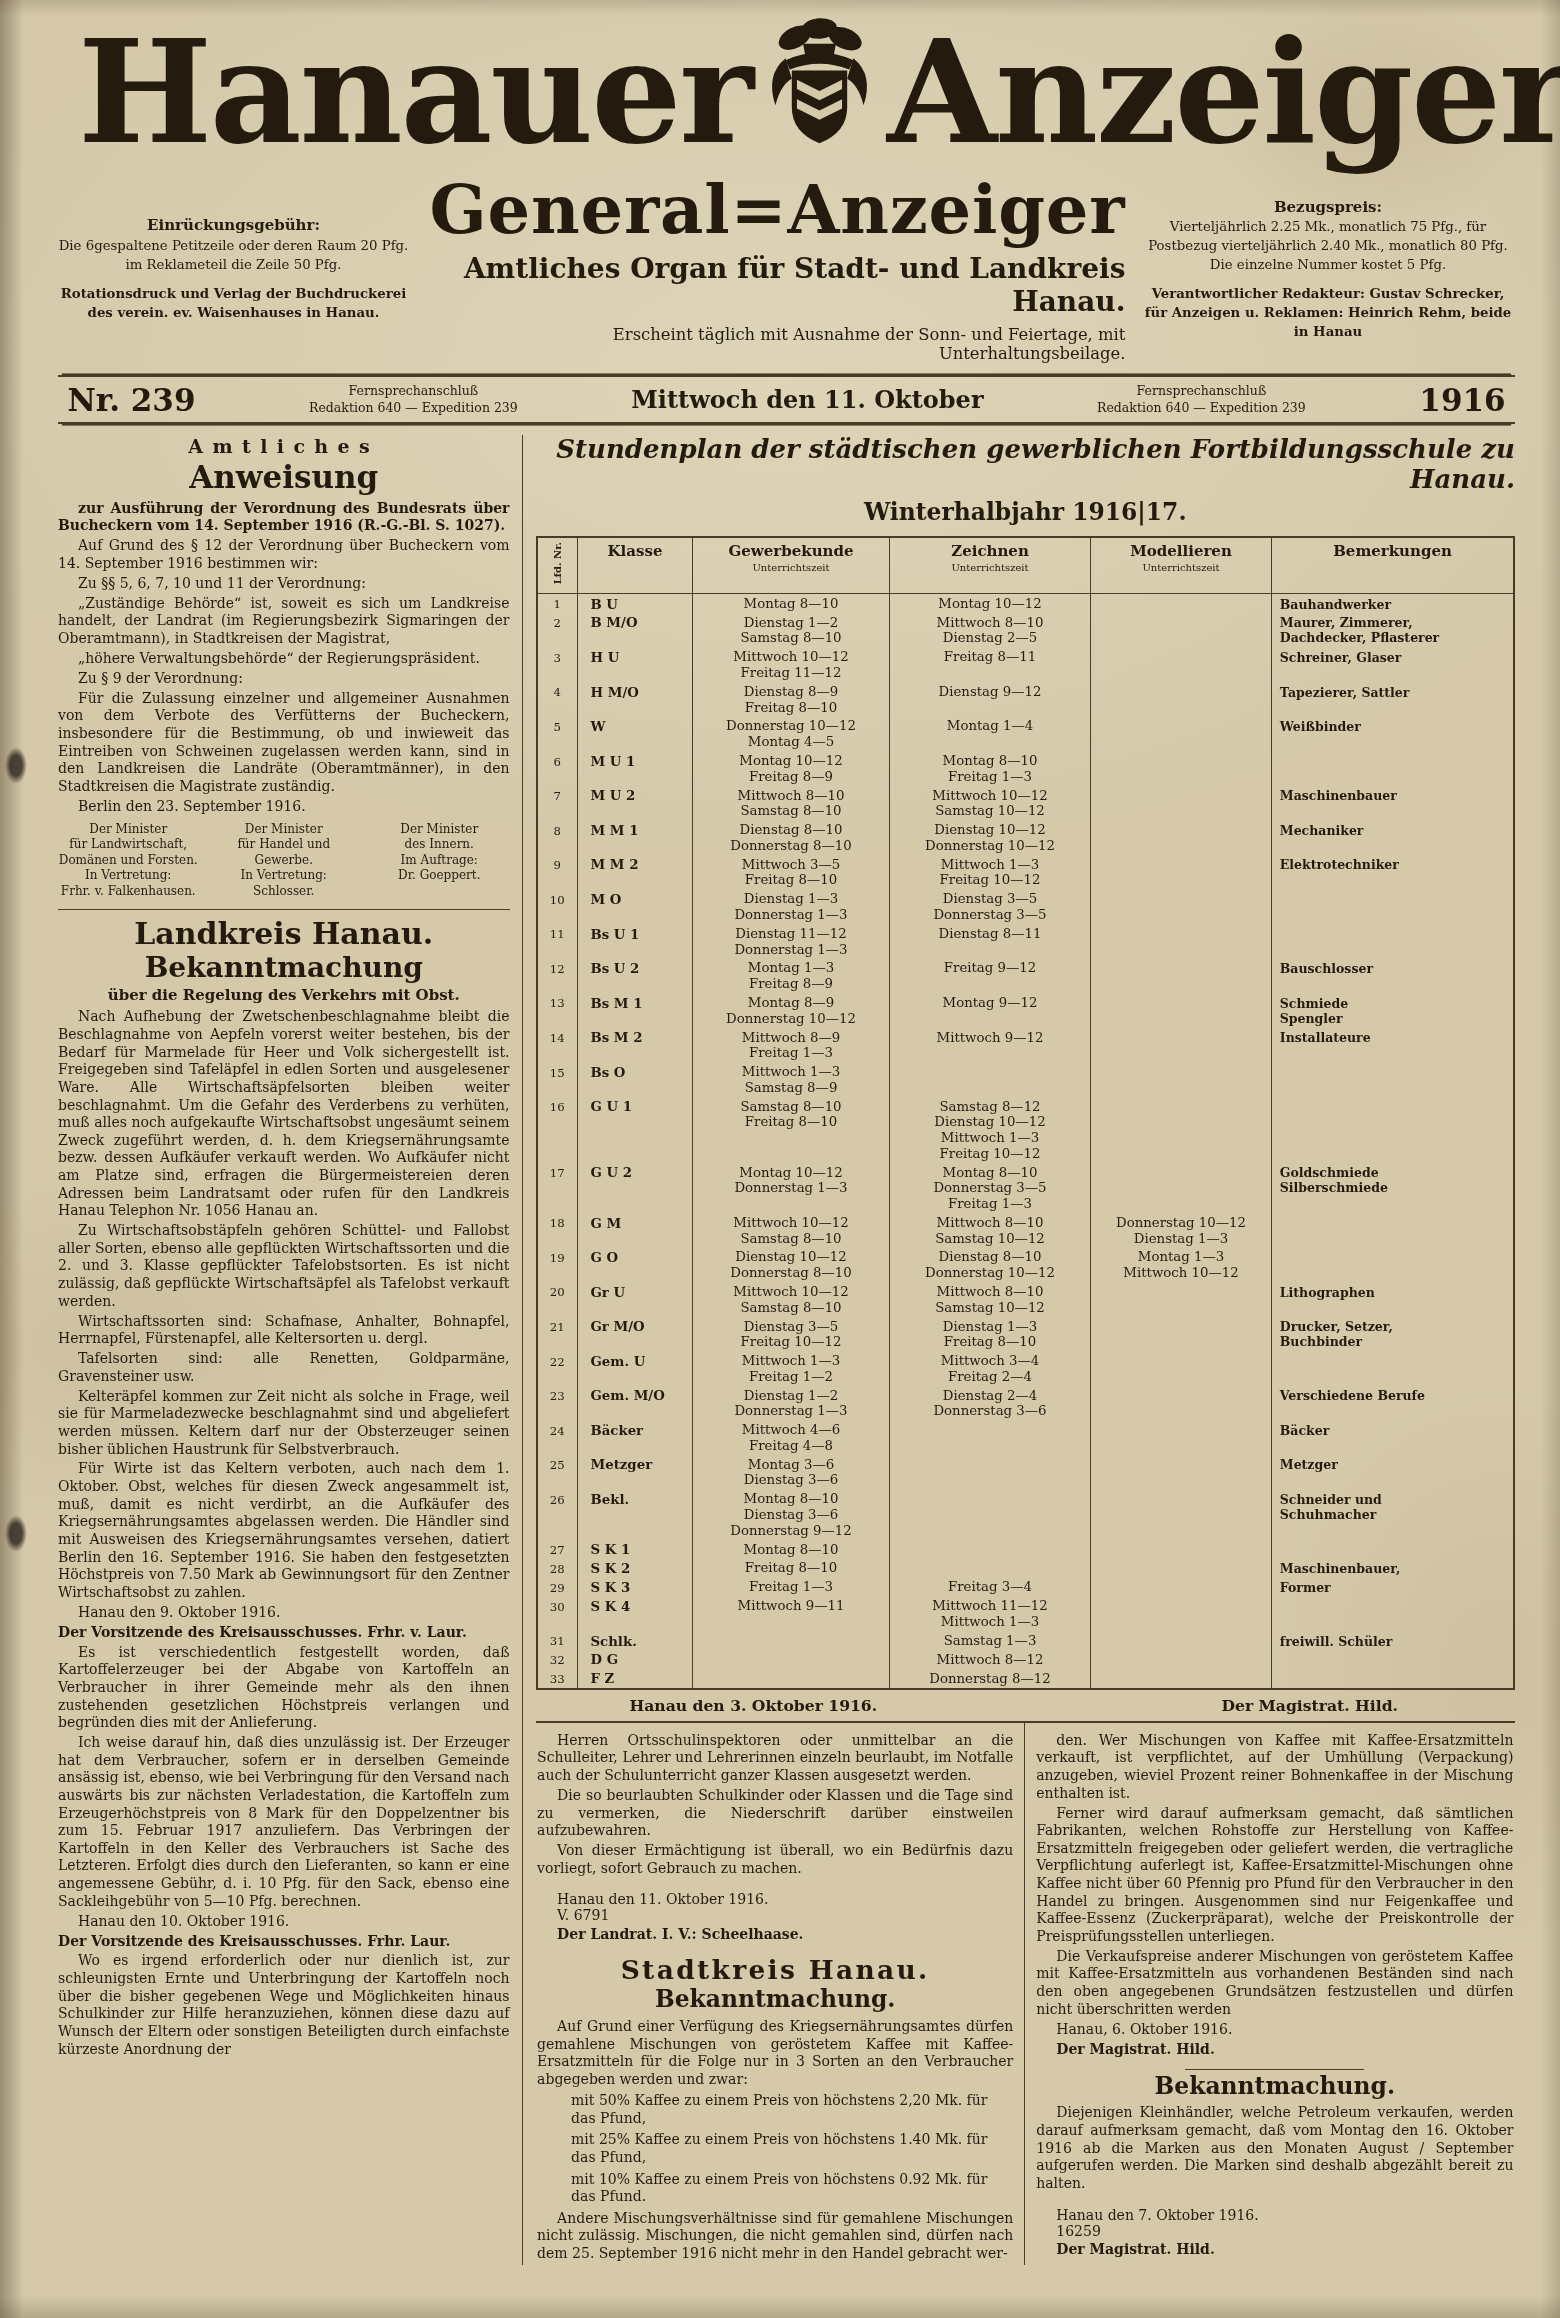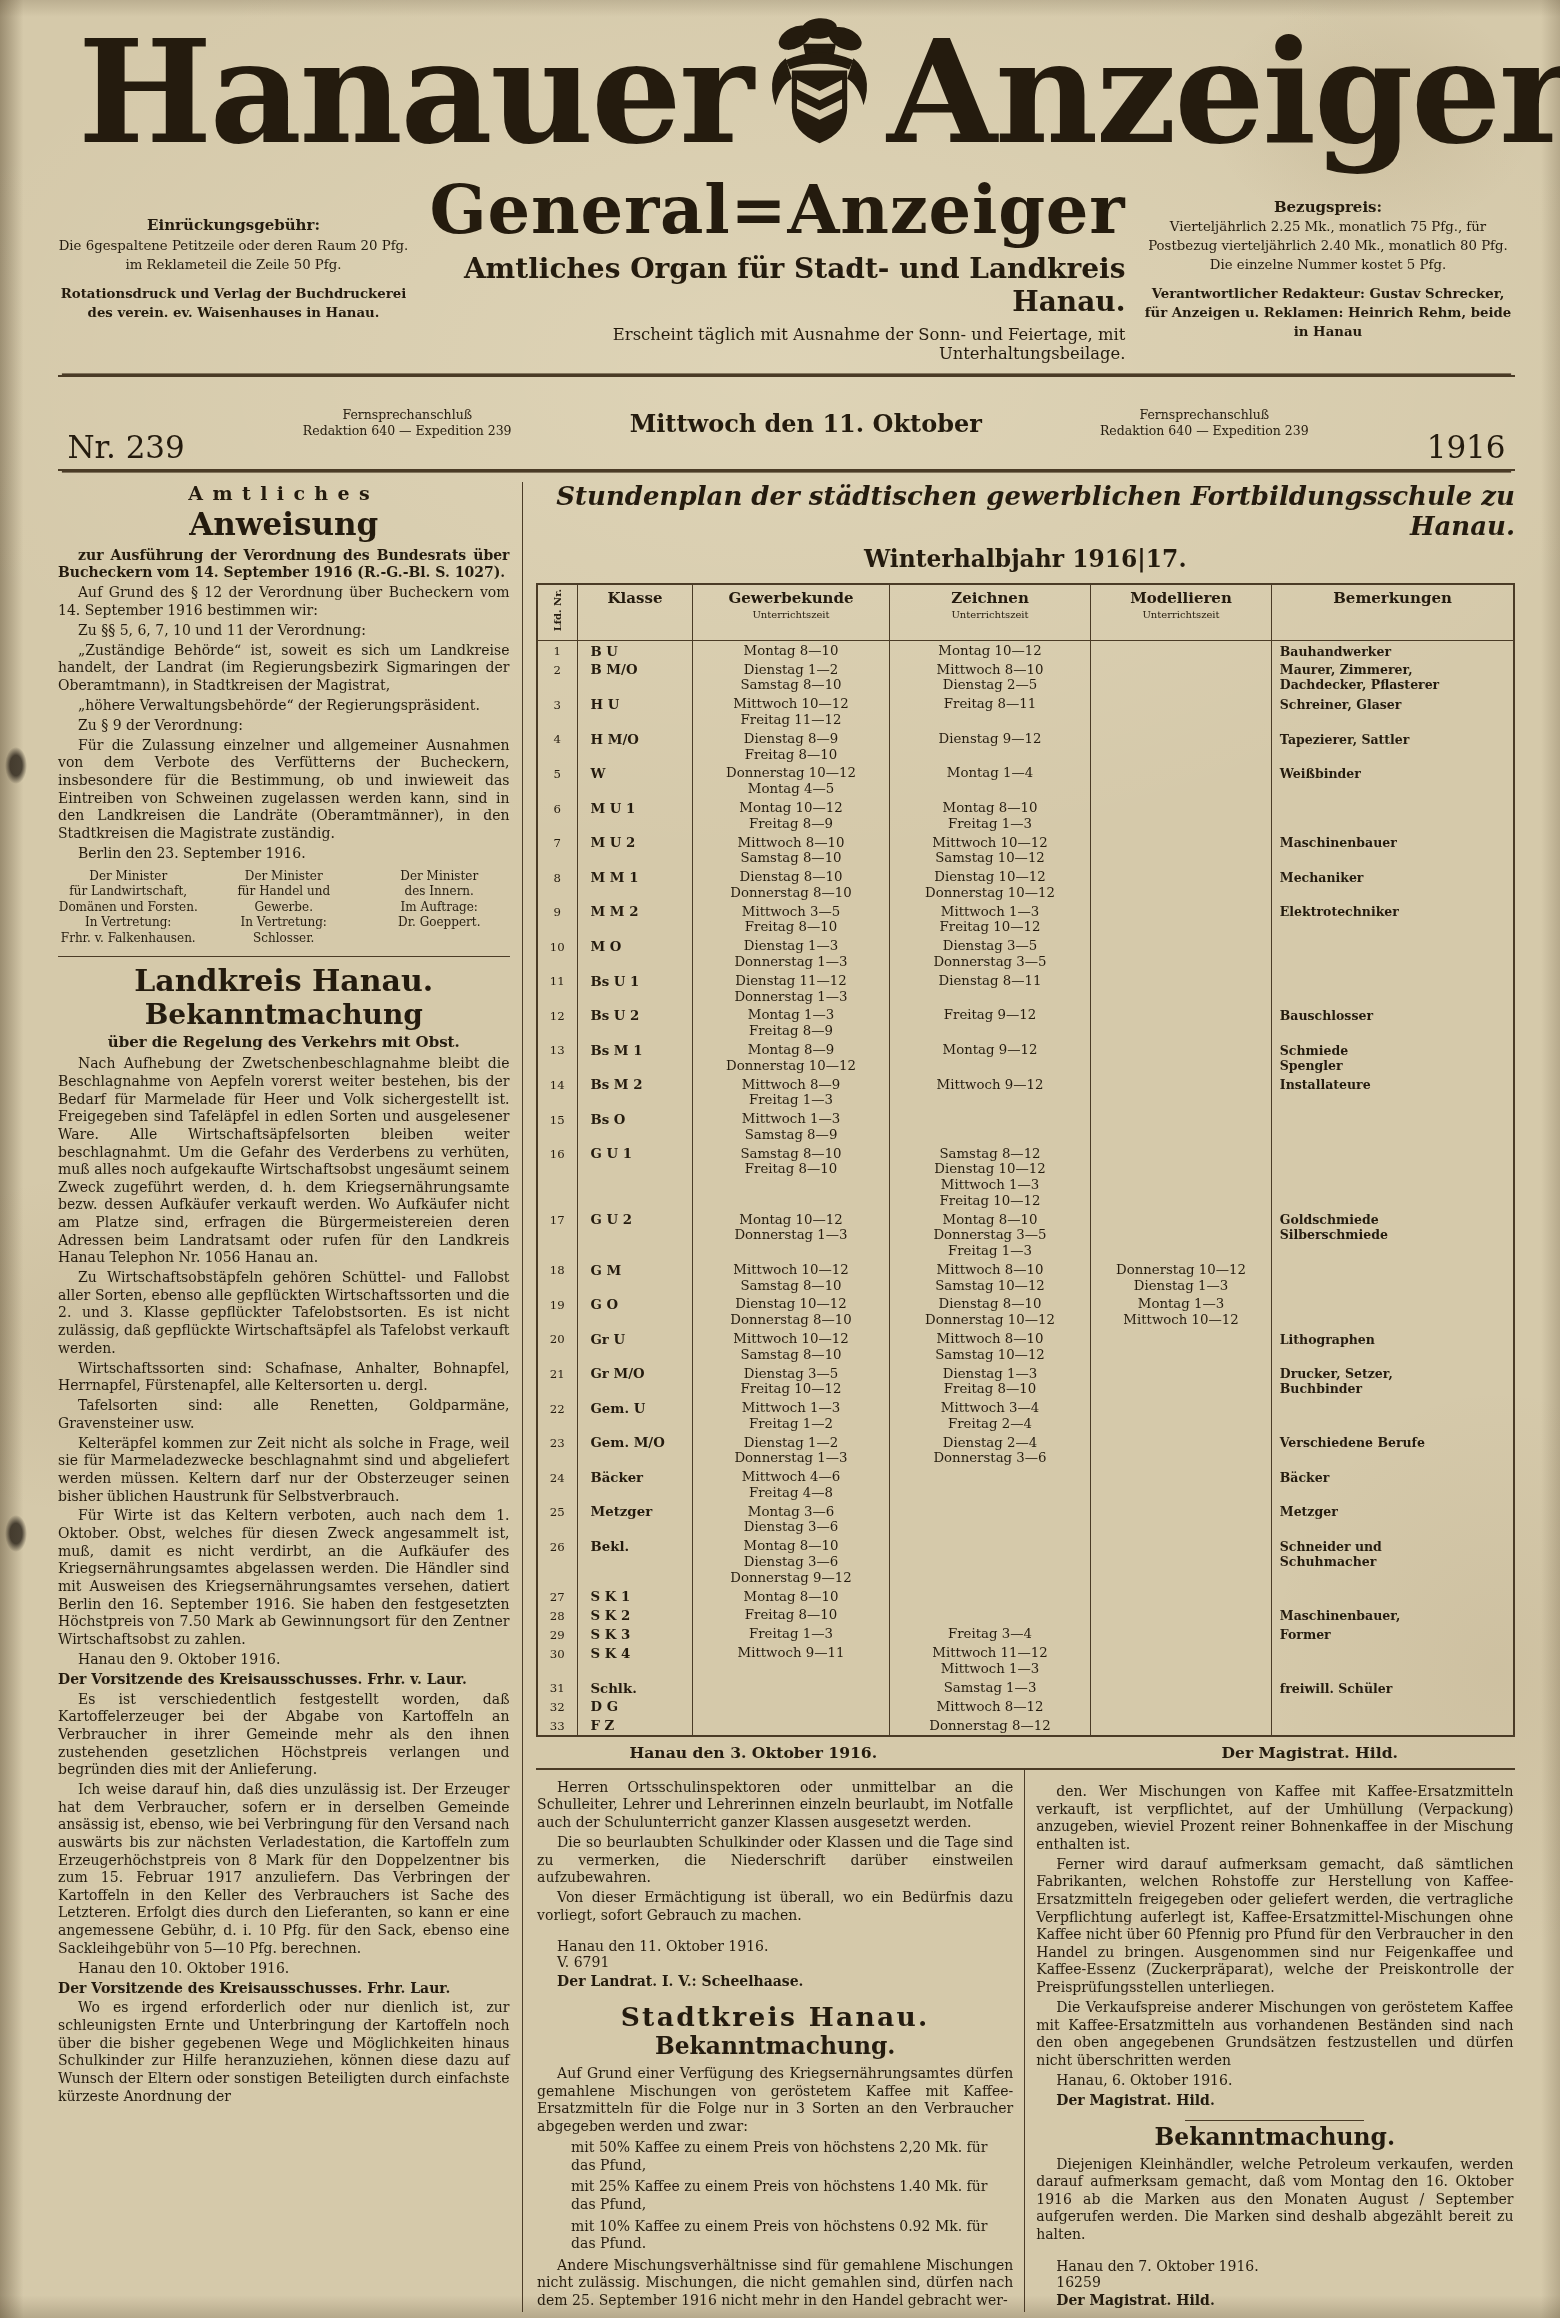--- a/index.html
+++ b/index.html
@@ -45,21 +45,21 @@
   .sub-side .mt{margin-top:11px;font-weight:bold;}
   .sub-center{text-align:right;}
   .center-title{font-size:67px;font-weight:bold;line-height:1.02;letter-spacing:0.8px;}
   .organ{font-size:28px;font-weight:bold;margin-top:7.8px;}
   .erscheint{font-size:16.4px;margin-top:6.2px;}
 
   
   .datebar{margin-top:12.5px;border-top:2.3px solid var(--rule);border-bottom:2.3px solid var(--rule);
     box-shadow:0 5.5px 0 -3.9px var(--rule), 0 -5.5px 0 -3.9px var(--rule);
     display:flex;align-items:center;justify-content:space-between;padding:4.7px 9.4px;}
-  .dl-nr,.dl-year{font-size:31px;font-weight:normal;margin-top:47px;}
+  .dl-nr,.dl-year{font-size:31px;font-weight:bold;}
   .dl-date{font-size:24px;font-weight:bold;}
   .dl-phone{font-size:12.5px;line-height:1.3;text-align:center;}
 
   
   .body-cols{display:flex;margin-top:11px;align-items:stretch;}
   .col-left{width:465px;flex:none;padding-right:12.5px;border-right:1.6px solid var(--rule);}
   .col-main{flex:1;padding-left:12.5px;min-width:0;}
 
   .col-left p, .b-left p, .b-right p{
     font-size:14px;line-height:1.26;text-align:justify;text-indent:20px;margin:2.3px 0;hyphens:auto;}
@@ -86,21 +86,21 @@
   .schedule thead .sub{display:block;font-weight:normal;font-size:10px;margin-top:1.6px;}
   .vert{writing-mode:vertical-rl;transform:rotate(180deg);font-size:10px;font-weight:bold;margin:0 auto;}
   td.c-nr{text-align:center;font-size:11.7px;padding-top:3.1px;}
   td.c-klasse{font-weight:bold;padding-left:12.5px;white-space:nowrap;padding-top:2.3px;}
   td.c-time{text-align:center;white-space:pre-line;line-height:1.18;}
   td.c-bem{font-weight:bold;white-space:pre-line;font-size:12.5px;line-height:1.2;padding-left:7.8px;padding-top:2.3px;}
   .table-sig{display:flex;justify-content:space-between;font-size:15.6px;font-weight:bold;
     padding:6.2px 117px 6.2px 94px;}
 
   
-  .bottom-cols{display:flex;border-top:2.3px solid var(--rule);align-items:flex-end;}
+  .bottom-cols{display:flex;border-top:2.3px solid var(--rule);align-items:flex-start;}
   .b-left{width:50%;padding:6.2px 11px 0 1.6px;border-right:1.6px solid var(--rule);}
   .b-right{width:50%;padding:6.2px 1.6px 0 11px;}
   .ref-line{display:flex;justify-content:space-between;font-size:14px;margin-top:14px;padding:0 4.7px 0 20px;flex-direction:column;}
   .center-sig{text-align:center;font-size:15px;font-weight:bold;margin:1.6px 0 6.2px;}
   .sk-head{font-size:26.5px;font-weight:bold;text-align:center;letter-spacing:2.3px;margin:11px 0 0;}
   .sk-sub{font-size:23.4px;font-weight:bold;text-align:center;margin:0 0 4.7px;}
   .kaffee-items p{margin:3.9px 0 3.9px 34px;text-indent:0;text-align:left;}
   .short-rule{width:179px;border:none;border-top:1.6px solid var(--rule);margin:11px auto 1.6px;}
 </style>
 </head>

